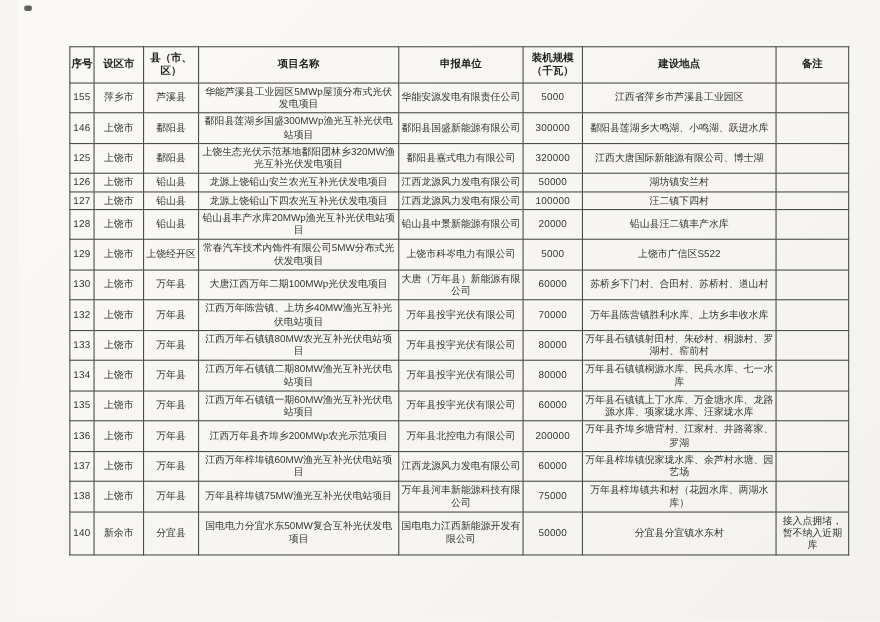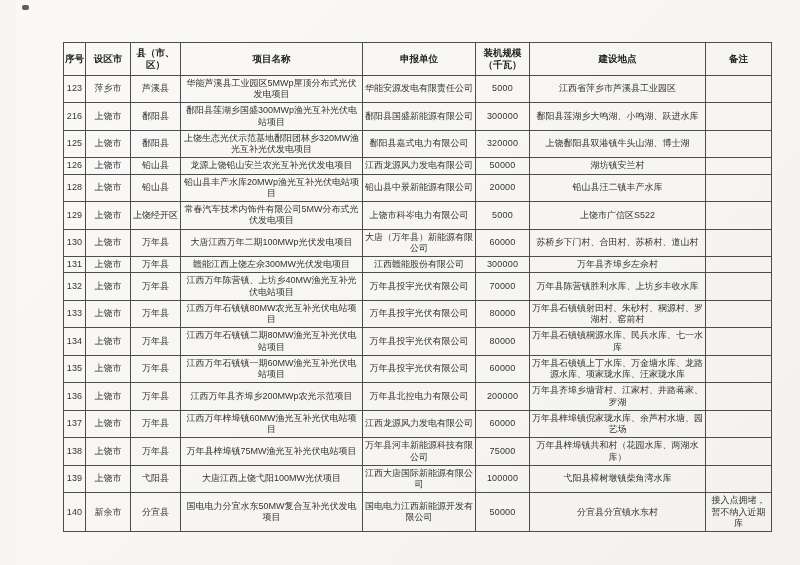--- a/index.html
+++ b/index.html
@@ -68,60 +68,70 @@
         <th>县（市、区）</th>
         <th>项目名称</th>
         <th>申报单位</th>
         <th>装机规模（千瓦）</th>
         <th>建设地点</th>
         <th>备注</th>
       </tr>
     </thead>
     <tbody>
         <tr>
-        <td class="num">123</td>
+        <td class="num">155</td>
         <td>萍乡市</td>
         <td>芦溪县</td>
         <td>华能芦溪县工业园区5MWp屋顶分布式光伏发电项目</td>
         <td>华能安源发电有限责任公司</td>
         <td class="num">5000</td>
         <td>江西省萍乡市芦溪县工业园区</td>
         <td></td>
       </tr>
         <tr>
-        <td class="num">216</td>
+        <td class="num">146</td>
         <td>上饶市</td>
         <td>鄱阳县</td>
         <td>鄱阳县莲湖乡国盛300MWp渔光互补光伏电站项目</td>
         <td>鄱阳县国盛新能源有限公司</td>
         <td class="num">300000</td>
         <td>鄱阳县莲湖乡大鸣湖、小鸣湖、跃进水库</td>
         <td></td>
       </tr>
         <tr>
         <td class="num">125</td>
         <td>上饶市</td>
         <td>鄱阳县</td>
         <td>上饶生态光伏示范基地鄱阳团林乡320MW渔光互补光伏发电项目</td>
         <td>鄱阳县嘉式电力有限公司</td>
         <td class="num">320000</td>
-        <td>上饶鄱阳县双港镇牛头山湖、博士湖</td>
+        <td>江西大唐国际新能源有限公司、博士湖</td>
         <td></td>
       </tr>
         <tr>
         <td class="num">126</td>
         <td>上饶市</td>
         <td>铅山县</td>
         <td>龙源上饶铅山安兰农光互补光伏发电项目</td>
         <td>江西龙源风力发电有限公司</td>
         <td class="num">50000</td>
         <td>湖坊镇安兰村</td>
         <td></td>
       </tr>
         <tr>
+        <td class="num">127</td>
+        <td>上饶市</td>
+        <td>铅山县</td>
+        <td>龙源上饶铅山下四农光互补光伏发电项目</td>
+        <td>江西龙源风力发电有限公司</td>
+        <td class="num">100000</td>
+        <td>汪二镇下四村</td>
+        <td></td>
+      </tr>
+        <tr>
         <td class="num">128</td>
         <td>上饶市</td>
         <td>铅山县</td>
         <td>铅山县丰产水库20MWp渔光互补光伏电站项目</td>
         <td>铅山县中景新能源有限公司</td>
         <td class="num">20000</td>
         <td>铅山县汪二镇丰产水库</td>
         <td></td>
       </tr>
         <tr>
@@ -138,30 +148,20 @@
         <td class="num">130</td>
         <td>上饶市</td>
         <td>万年县</td>
         <td>大唐江西万年二期100MWp光伏发电项目</td>
         <td>大唐（万年县）新能源有限公司</td>
         <td class="num">60000</td>
         <td>苏桥乡下门村、合田村、苏桥村、道山村</td>
         <td></td>
       </tr>
         <tr>
-        <td class="num">131</td>
-        <td>上饶市</td>
-        <td>万年县</td>
-        <td>赣能江西上饶左佘300MW光伏发电项目</td>
-        <td>江西赣能股份有限公司</td>
-        <td class="num">300000</td>
-        <td>万年县齐埠乡左佘村</td>
-        <td></td>
-      </tr>
-        <tr>
         <td class="num">132</td>
         <td>上饶市</td>
         <td>万年县</td>
         <td>江西万年陈营镇、上坊乡40MW渔光互补光伏电站项目</td>
         <td>万年县投宇光伏有限公司</td>
         <td class="num">70000</td>
         <td>万年县陈营镇胜利水库、上坊乡丰收水库</td>
         <td></td>
       </tr>
         <tr>
@@ -215,30 +215,20 @@
         <td></td>
       </tr>
         <tr>
         <td class="num">138</td>
         <td>上饶市</td>
         <td>万年县</td>
         <td>万年县梓埠镇75MW渔光互补光伏电站项目</td>
         <td>万年县河丰新能源科技有限公司</td>
         <td class="num">75000</td>
         <td>万年县梓埠镇共和村（花园水库、两湖水库）</td>
-        <td></td>
-      </tr>
-        <tr>
-        <td class="num">139</td>
-        <td>上饶市</td>
-        <td>弋阳县</td>
-        <td>大唐江西上饶弋阳100MW光伏项目</td>
-        <td>江西大唐国际新能源有限公司</td>
-        <td class="num">100000</td>
-        <td>弋阳县樟树墩镇柴角湾水库</td>
         <td></td>
       </tr>
         <tr>
         <td class="num">140</td>
         <td>新余市</td>
         <td>分宜县</td>
         <td>国电电力分宜水东50MW复合互补光伏发电项目</td>
         <td>国电电力江西新能源开发有限公司</td>
         <td class="num">50000</td>
         <td>分宜县分宜镇水东村</td>

